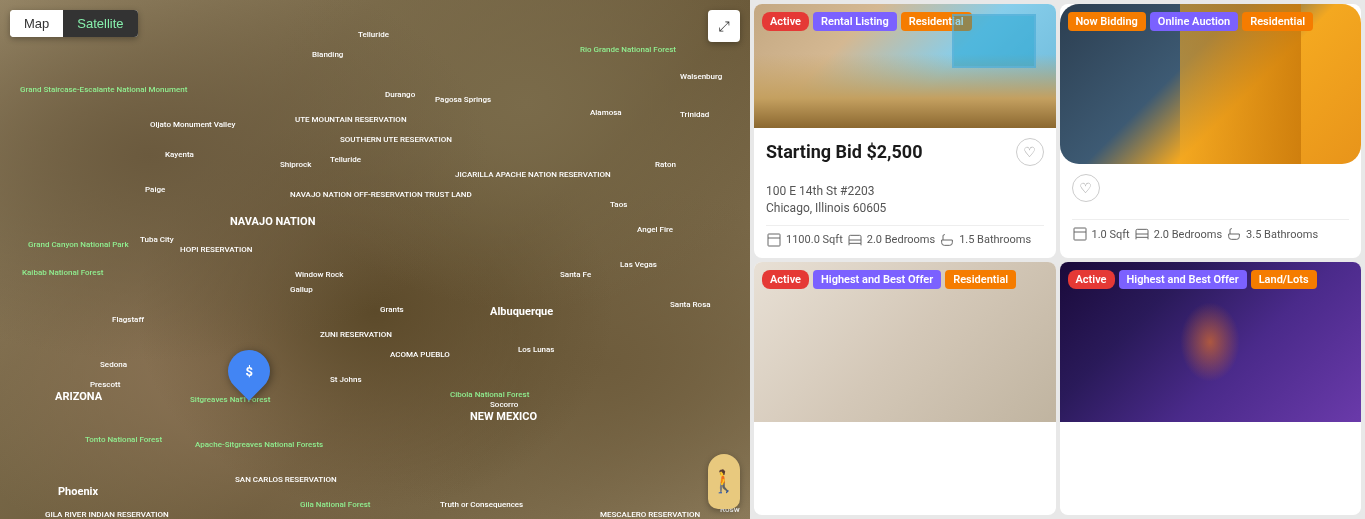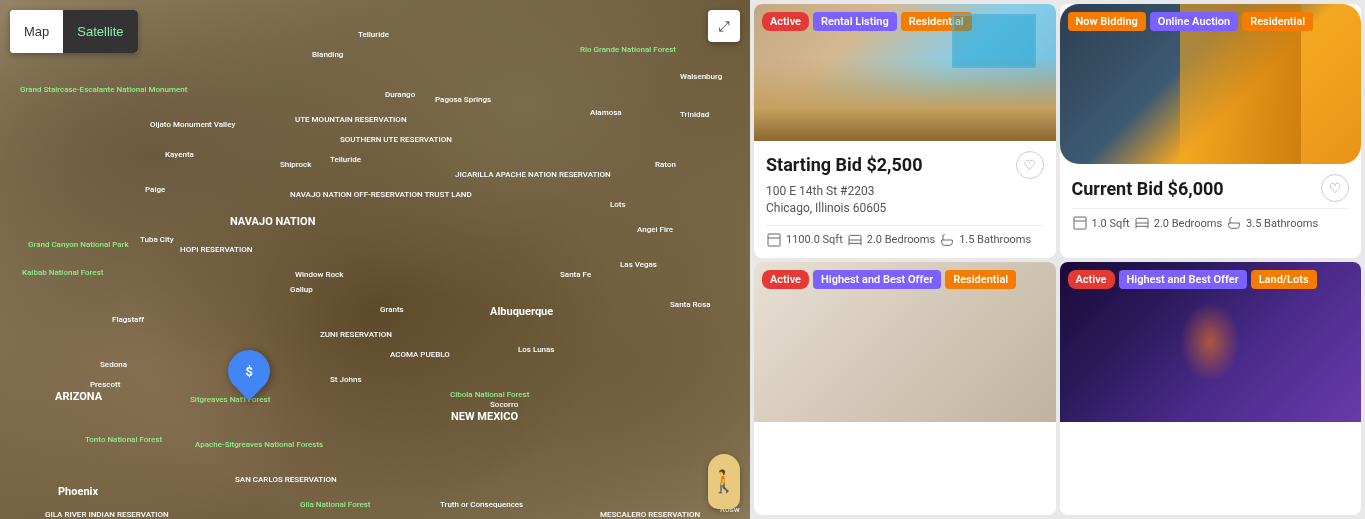--- a/index.html
+++ b/index.html
@@ -75,21 +75,21 @@
       top: 10px;
       left: 10px;
       display: flex;
       background: white;
       border-radius: 4px;
       overflow: hidden;
       box-shadow: 0 2px 6px rgba(0,0,0,0.3);
     }
 
     .map-tab {
-      padding: 14px 14px;
+      padding: 6px 14px;
       font-size: 13px;
       font-weight: 500;
       cursor: pointer;
       background: white;
       border: none;
       color: #333;
     }
 
     .map-tab.active {
       background: #333;
@@ -269,21 +269,21 @@
 
     .listing-info {
       padding: 10px 12px;
       flex: 1;
     }
 
     .listing-price-row {
       display: flex;
       align-items: center;
       justify-content: space-between;
-      margin-bottom: 4px;
+      margin-bottom: 17px;
     }
 
     .listing-price {
       font-size: 18px;
       font-weight: 700;
       color: #1a1a1a;
     }
 
     .heart-icon {
       width: 28px;
@@ -338,21 +338,21 @@
 <body>
 
 <div class="map-section">
   <div class="map-container">
     <div class="map-bg"></div>
 
     <div id="map-labels">
         <span class="map-overlay-text green" style="left: 20px; top: 65px;">Grand Staircase-Escalante National Monument</span>
         <span class="map-overlay-text white bold" style="left: 230px; top: 195px;">NAVAJO NATION</span>
         <span class="map-overlay-text white bold" style="left: 55px; top: 370px;">ARIZONA</span>
-        <span class="map-overlay-text white bold" style="left: 451px; top: 390px;">NEW MEXICO</span>
+        <span class="map-overlay-text white bold" style="left: 470px; top: 390px;">NEW MEXICO</span>
         <span class="map-overlay-text white bold" style="left: 490px; top: 285px;">Albuquerque</span>
         <span class="map-overlay-text white bold" style="left: 58px; top: 465px;">Phoenix</span>
         <span class="map-overlay-text white" style="left: 112px; top: 295px;">Flagstaff</span>
         <span class="map-overlay-text white" style="left: 100px; top: 340px;">Sedona</span>
         <span class="map-overlay-text white" style="left: 560px; top: 250px;">Santa Fe</span>
         <span class="map-overlay-text white" style="left: 312px; top: 30px;">Blanding</span>
         <span class="map-overlay-text white" style="left: 330px; top: 135px;">Telluride</span>
         <span class="map-overlay-text white" style="left: 290px; top: 265px;">Gallup</span>
         <span class="map-overlay-text white" style="left: 380px; top: 285px;">Grants</span>
         <span class="map-overlay-text white" style="left: 358px; top: 10px;">Telluride</span>
@@ -373,21 +373,21 @@
         <span class="map-overlay-text green" style="left: 28px; top: 220px;">Grand Canyon National Park</span>
         <span class="map-overlay-text green" style="left: 22px; top: 248px;">Kaibab National Forest</span>
         <span class="map-overlay-text green" style="left: 85px; top: 415px;">Tonto National Forest</span>
         <span class="map-overlay-text green" style="left: 195px; top: 420px;">Apache-Sitgreaves National Forests</span>
         <span class="map-overlay-text green" style="left: 190px; top: 375px;">Sitgreaves Nat'l Forest</span>
         <span class="map-overlay-text white" style="left: 90px; top: 360px;">Prescott</span>
         <span class="map-overlay-text white" style="left: 680px; top: 52px;">Walsenburg</span>
         <span class="map-overlay-text white" style="left: 655px; top: 140px;">Raton</span>
         <span class="map-overlay-text white" style="left: 680px; top: 90px;">Trinidad</span>
         <span class="map-overlay-text white" style="left: 590px; top: 88px;">Alamosa</span>
-        <span class="map-overlay-text white" style="left: 610px; top: 180px;">Lots</span>
+        <span class="map-overlay-text white" style="left: 610px; top: 180px;">Taos</span>
         <span class="map-overlay-text white" style="left: 637px; top: 205px;">Angel Fire</span>
         <span class="map-overlay-text white" style="left: 620px; top: 240px;">Las Vegas</span>
         <span class="map-overlay-text white" style="left: 670px; top: 280px;">Santa Rosa</span>
         <span class="map-overlay-text white" style="left: 518px; top: 325px;">Los Lunas</span>
         <span class="map-overlay-text white" style="left: 490px; top: 380px;">Socorro</span>
         <span class="map-overlay-text green" style="left: 300px; top: 480px;">Gila National Forest</span>
         <span class="map-overlay-text green" style="left: 580px; top: 25px;">Rio Grande National Forest</span>
         <span class="map-overlay-text white" style="left: 150px; top: 100px;">Oljato Monument Valley</span>
         <span class="map-overlay-text white" style="left: 145px; top: 165px;">Paige</span>
         <span class="map-overlay-text white" style="left: 235px; top: 455px;">SAN CARLOS RESERVATION</span>
@@ -465,21 +465,20 @@
     <div class="listing-card">
       <div class="listing-image listing-img-2" style="position: relative;">
         <div class="badge-row">
           <span class="badge badge-now-bidding">Now Bidding</span>
           <span class="badge badge-online-auction">Online Auction</span>
           <span class="badge badge-residential">Residential</span>
         </div>
       </div>
       <div class="listing-info">
         <div class="listing-price-row">
-          <span class="listing-price">Current Bid $6,000</span>
           <div class="heart-icon">♡</div>
         </div>
         <div class="listing-divider"></div>
         <div class="listing-features">
           <div class="feature-item">
             <svg class="icon-svg" viewBox="0 0 24 24">
               <rect x="3" y="3" width="18" height="18" rx="1"></rect>
               <line x1="3" y1="9" x2="21" y2="9"></line>
             </svg>
             <span>1.0 Sqft</span>

